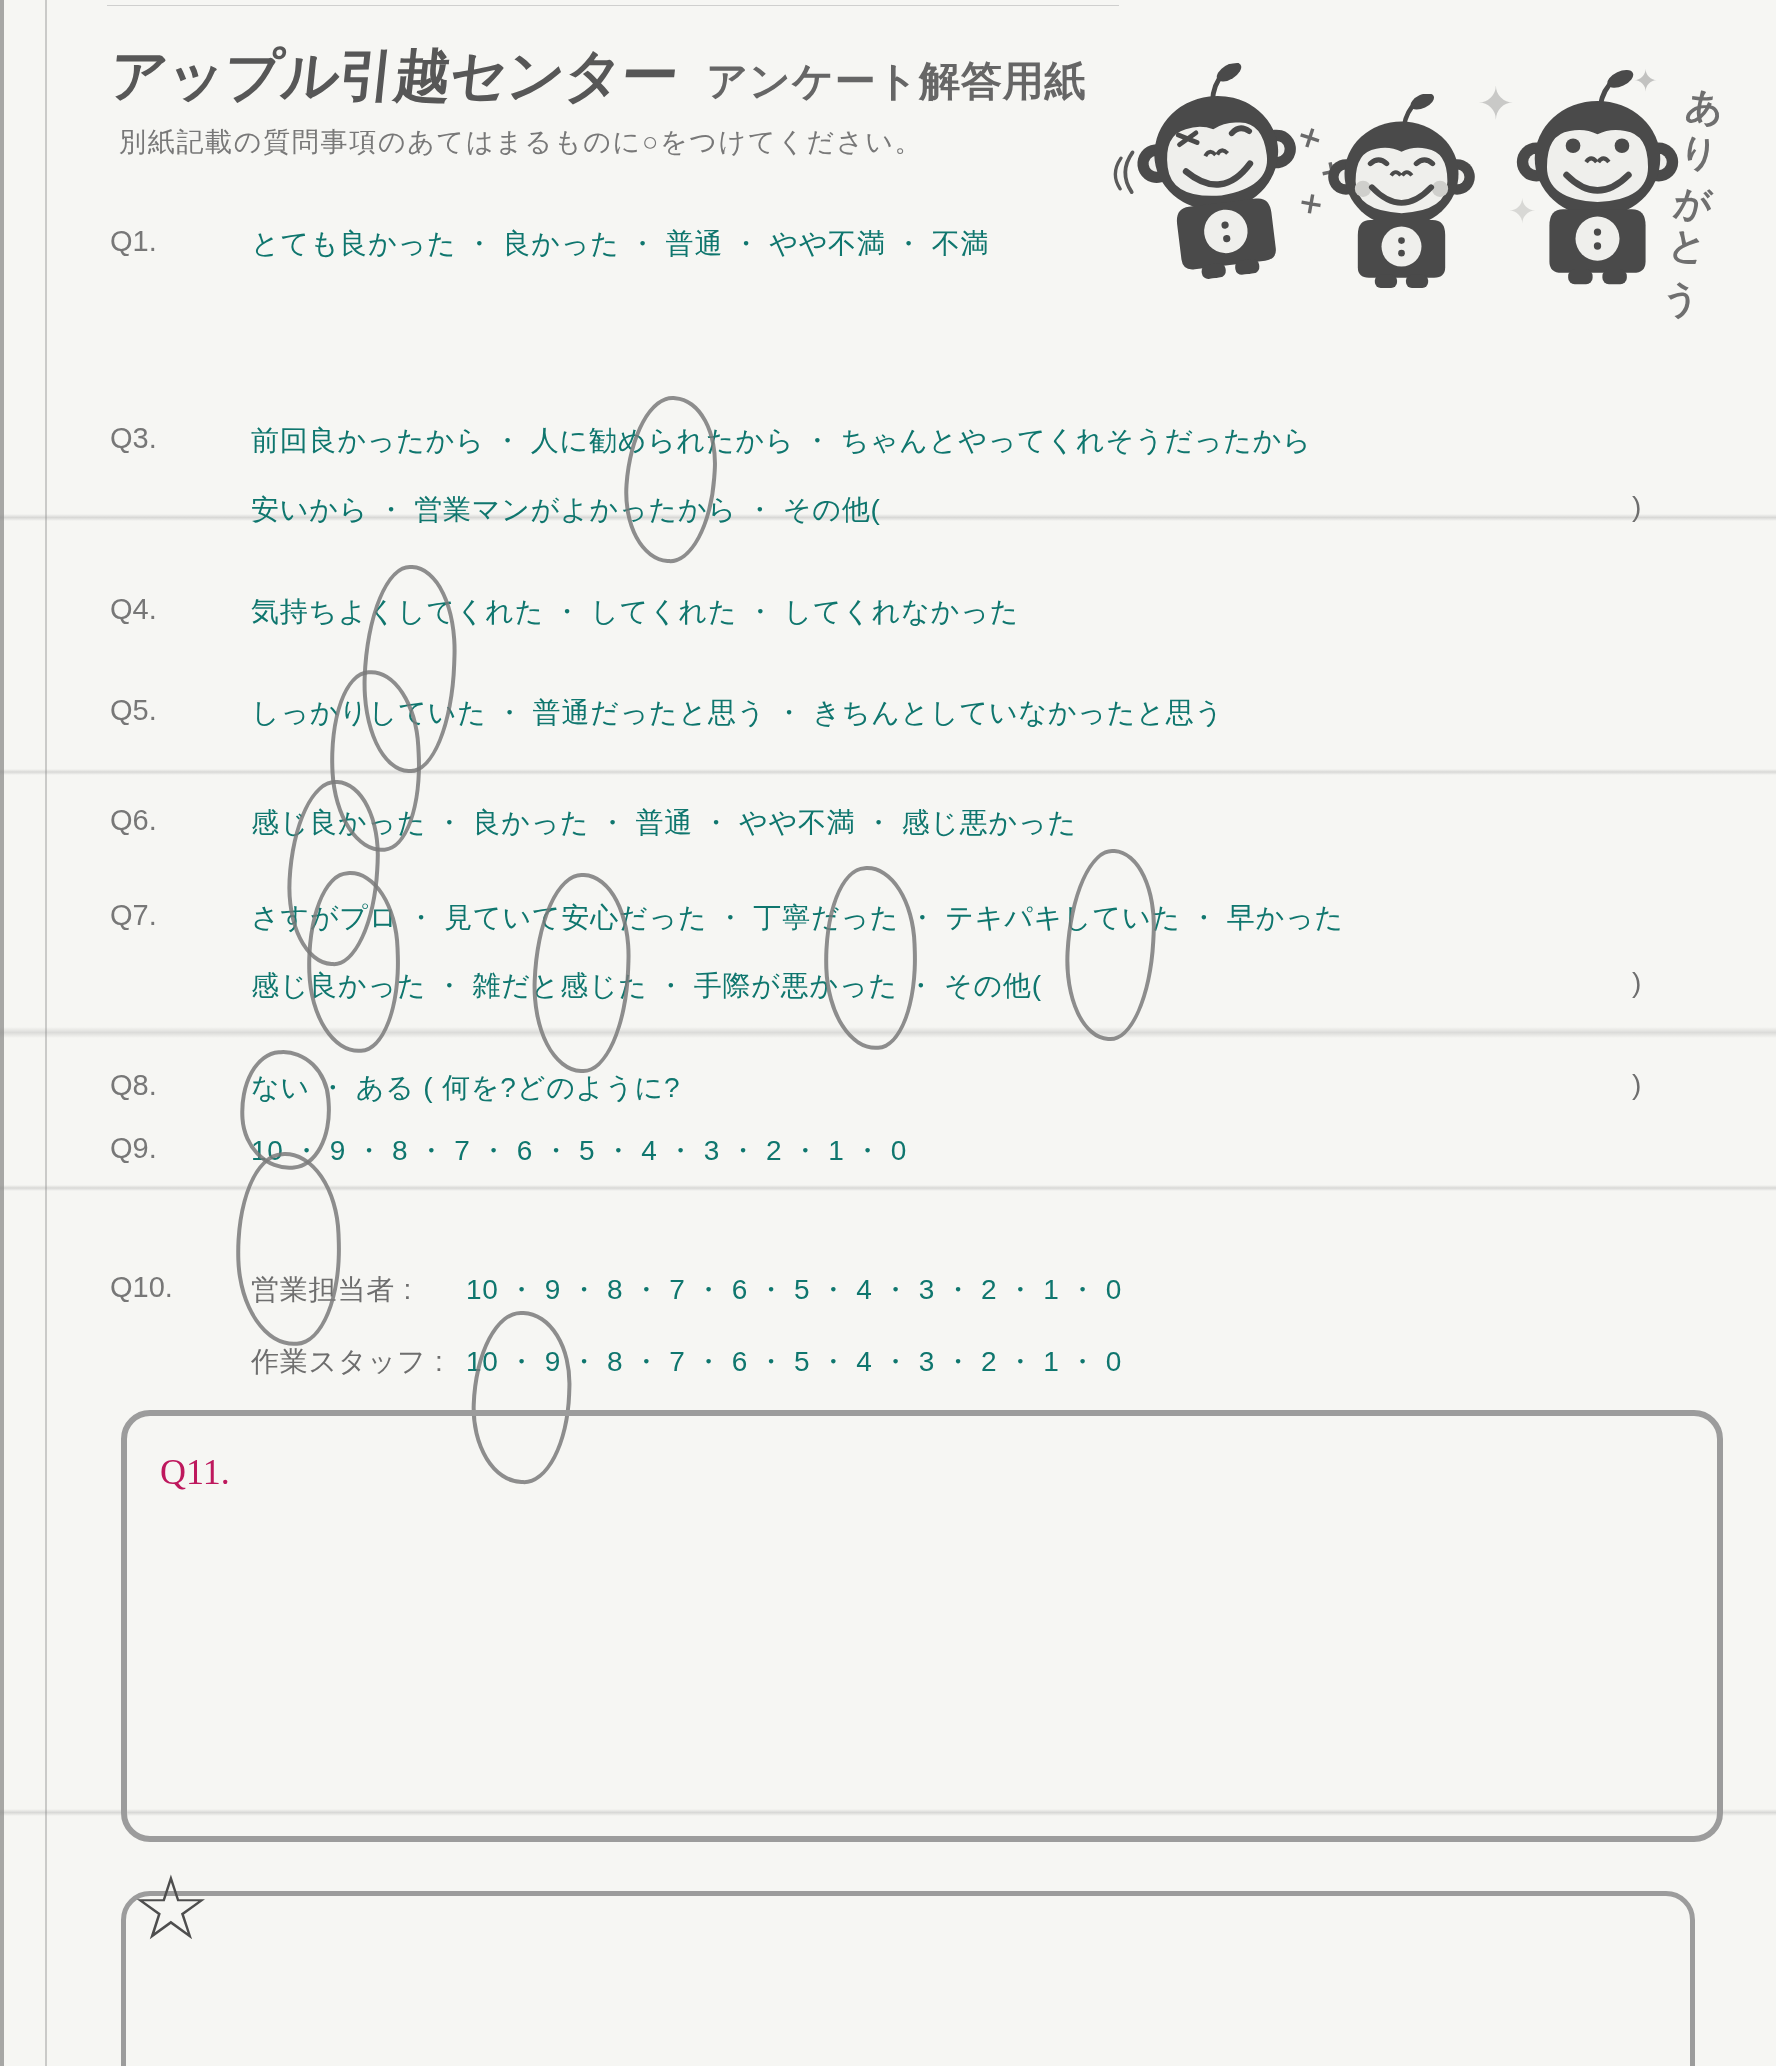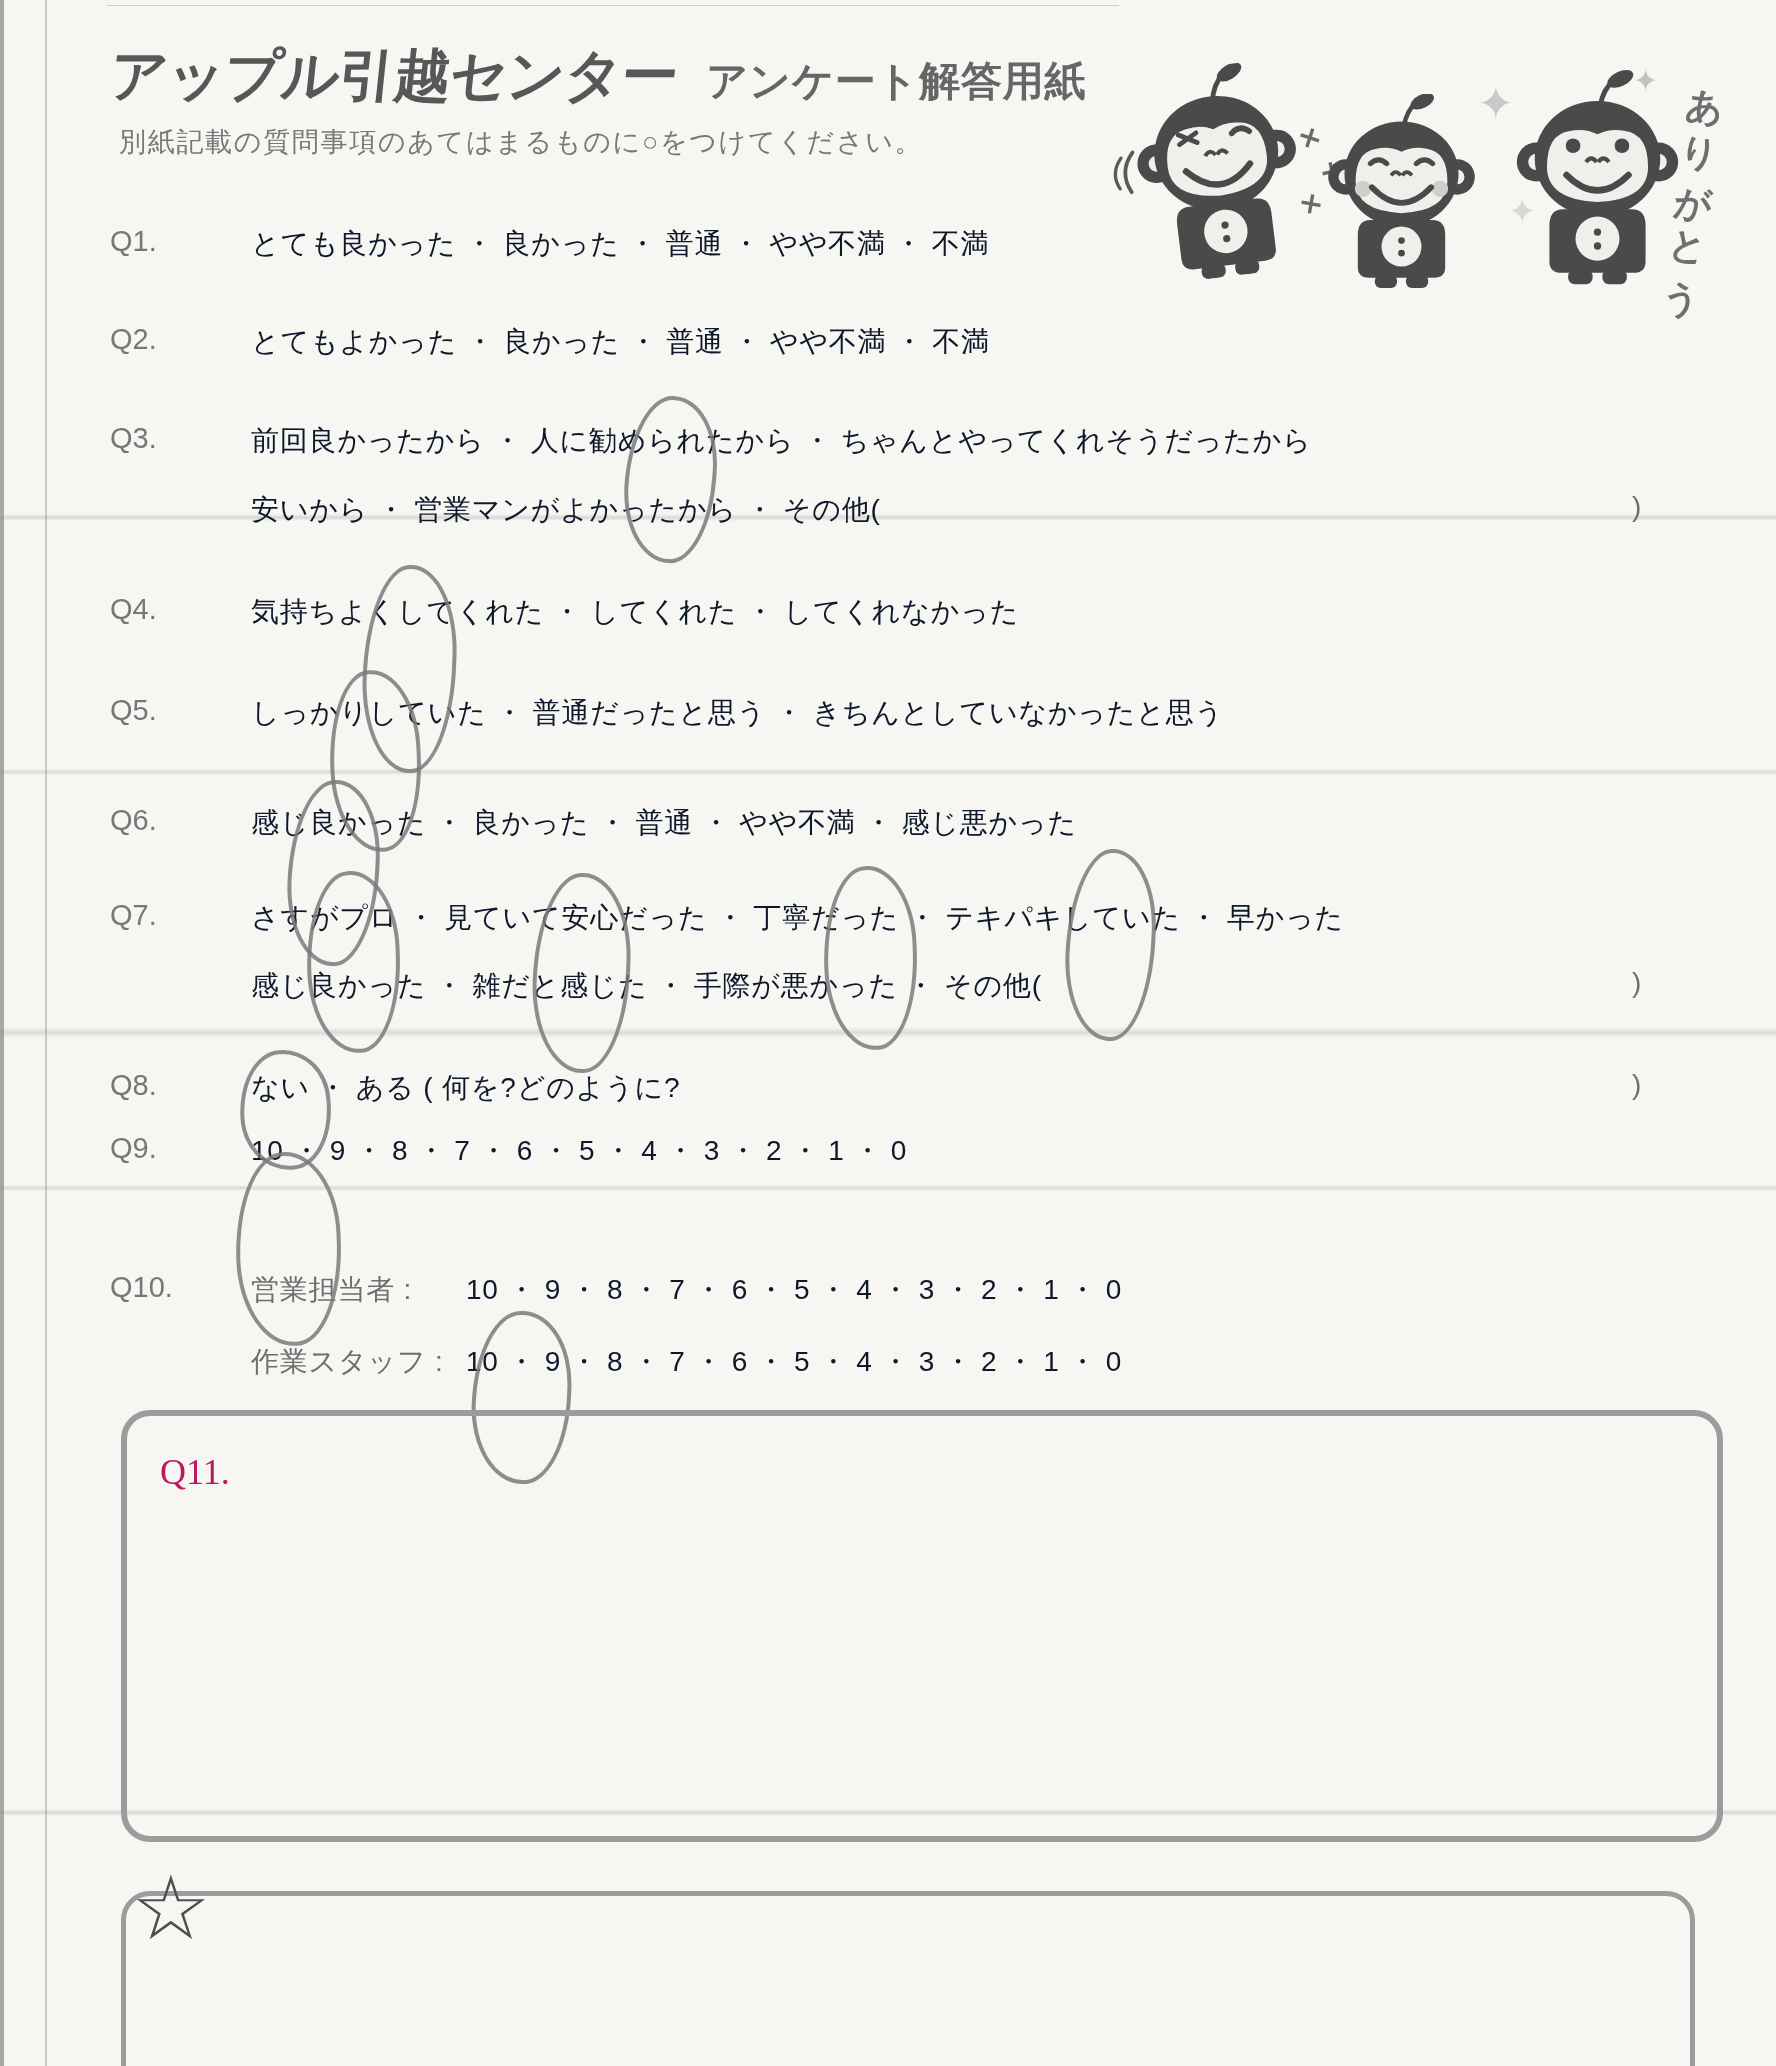--- a/index.html
+++ b/index.html
@@ -12,21 +12,21 @@
   .streak{position:absolute;left:0;right:0;background:linear-gradient(180deg,rgba(140,140,140,0) 0%,rgba(140,140,140,.28) 50%,rgba(140,140,140,0) 100%);}
   
   .header-row{position:absolute;left:110px;top:38px;display:flex;align-items:baseline;white-space:nowrap;}
   .brand{font-size:57px;font-weight:bold;color:#575757;letter-spacing:-1.2px;transform:skewX(-6deg);}
   .form-title{font-size:41px;font-weight:bold;color:#666;margin-left:29px;letter-spacing:0.8px;}
   .instruction{position:absolute;left:119px;top:124px;font-size:27px;color:#787878;letter-spacing:1.7px;}
   
   .qline{position:absolute;left:0;right:0;height:40px;white-space:nowrap;}
   .qid{position:absolute;left:110px;top:0;font-size:29px;color:#777;}
   .qprefix{position:absolute;left:251px;top:0;font-size:28px;color:#6e6e6e;letter-spacing:0.8px;}
-  .qtext{position:absolute;left:251px;top:0;font-size:28px;color:#0f172a;letter-spacing:0.8px;}
+  .qtext{position:absolute;left:251px;top:0;font-size:28px;color:#0f766e;letter-spacing:0.8px;}
   .qtext.shift1{left:466px;}
   .qclose{position:absolute;left:1632px;top:0;font-size:28px;color:#6e6e6e;}
   
   .circle{position:absolute;border:4.5px solid rgba(122,122,122,.85);
           border-radius:48% 52% 46% 54% / 56% 44% 54% 46%;}
   
   .big-box{position:absolute;border:6.6px solid #9c9c9c;border-radius:29px;background:transparent;}
   .q11-label{position:absolute;left:160px;top:1451px;font-family:"Liberation Serif","DejaVu Serif",serif;
              font-size:36px;color:#be185d;}
   .star{position:absolute;left:131px;top:1864px;font-size:89px;color:#4e4e4e;line-height:1;}
@@ -134,24 +134,20 @@
     <rect x="106" y="244" width="30" height="18" rx="8" fill="#4a4a4a"></rect>
   </svg>
 
   <div class="sparkle" style="left:1633px;top:66px;font-size:30px;color:#c2c2c0;">✦</div>
   <div class="thanks">ありがとう</div>
 
   <div class="qline" style="top:225px;padding-left:31px;">
     <span class="qid">Q1.</span>
     <span class="qtext">とても良かった ・ 良かった ・ 普通 ・ やや不満 ・ 不満</span>
   </div>
-  <div class="qline" style="top:323px;">
-    <span class="qid">Q2.</span>
-    <span class="qtext">とてもよかった ・ 良かった ・ 普通 ・ やや不満 ・ 不満</span>
-  </div>
   <div class="qline" style="top:422px;">
     <span class="qid">Q3.</span>
     <span class="qtext">前回良かったから ・ 人に勧められたから ・ ちゃんとやってくれそうだったから</span>
   </div>
   <div class="qline" style="top:491px;">
     <span class="qtext">安いから ・ 営業マンがよかったから ・ その他(</span>
     <span class="qclose">)</span>
   </div>
   <div class="qline" style="top:593px;">
     <span class="qid">Q4.</span>

